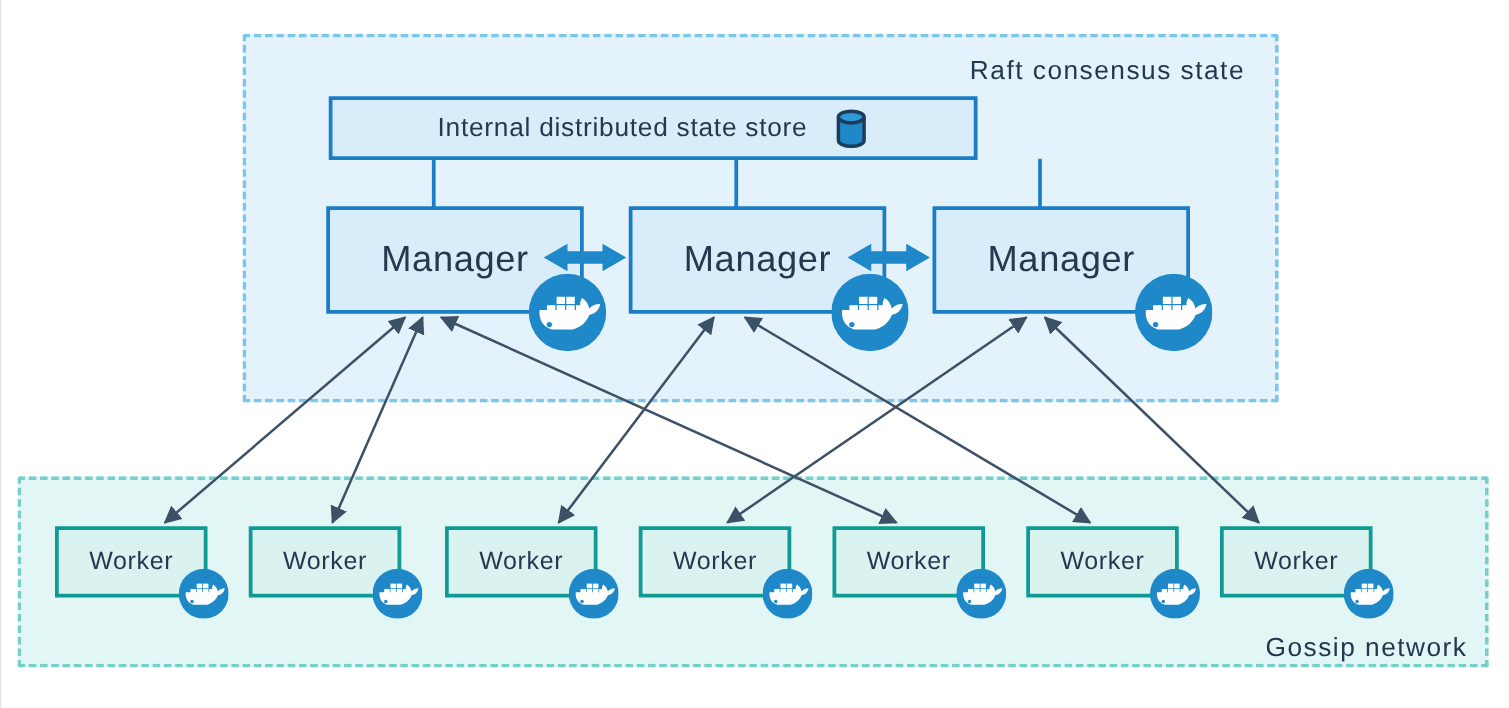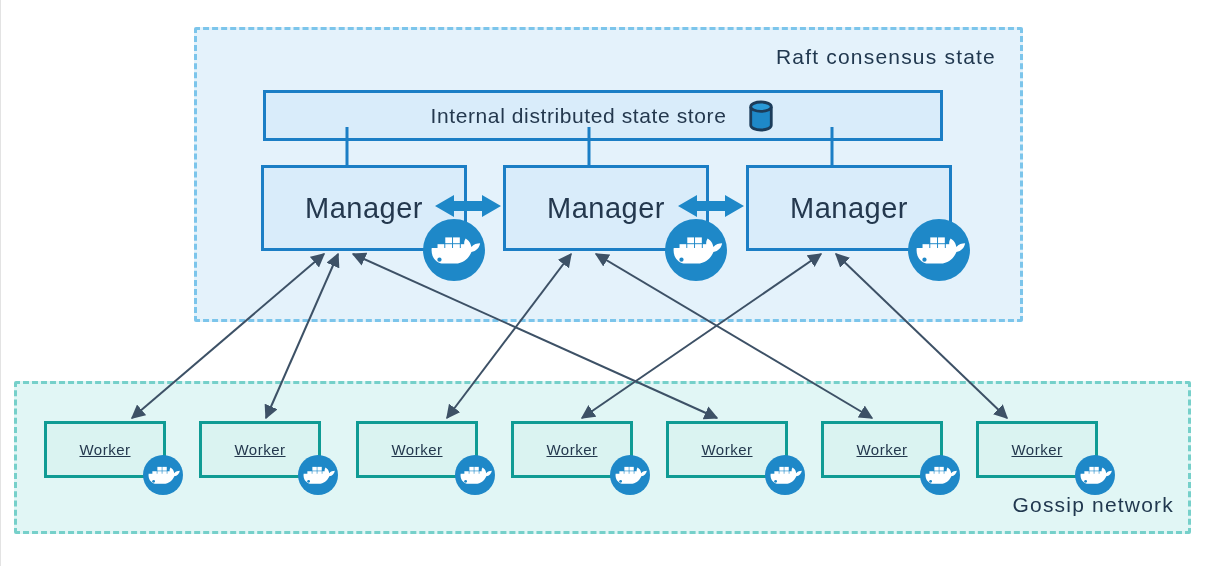--- a/index.html
+++ b/index.html
@@ -17,36 +17,36 @@
   }
   .gossip-group{
     left:13px;top:381px;width:1177px;height:153px;
     background:#e1f6f5;border:3px dashed #76d0ca;
   }
   .group-label{
     position:absolute;font-size:21px;letter-spacing:1.2px;color:#21384f;
     white-space:nowrap;
   }
   .raft-label{top:15px;right:24px;}
-  .gossip-label{bottom:14px;right:14px;text-align:right;}
+  .gossip-label{bottom:0;right:14px;text-align:right;}
   .node{
     position:absolute;box-sizing:border-box;display:flex;
     align-items:center;justify-content:center;z-index:2;
   }
   .blue-box{background:#d9ecfa;border:3px solid #1b7ec5;}
   .teal-box{background:#daf3f1;border:3px solid #0f9b94;}
   .state-store{
-    left:262px;top:77px;width:680px;height:51px;gap:21px;
-    font-size:21px;letter-spacing:0.6px;margin-top:13px;
+    left:262px;top:77px;width:519px;height:51px;gap:21px;
+    font-size:21px;letter-spacing:0.6px;
   }
   .manager{width:206px;height:86px;font-size:29px;letter-spacing:0.5px;}
   .manager-1{left:260px;top:165px;}
   .manager-2{left:502px;top:165px;}
   .manager-3{left:745px;top:165px;}
-  .worker{width:122px;height:57px;top:421px;font-size:15px;letter-spacing:0.5px;text-decoration:underline;}
+  .worker{width:122px;height:57px;top:421px;font-size:20px;letter-spacing:0.5px;}
   .worker-1{left:43px;}  .worker-2{left:198px;} .worker-3{left:355px;}
   .worker-4{left:510px;} .worker-5{left:665px;} .worker-6{left:820px;}
   .worker-7{left:975px;}
   .badge{position:absolute;z-index:6;pointer-events:none;}
   .badge-manager{width:62px;height:62px;right:-21px;bottom:-33px;}
   .badge-worker{width:40px;height:40px;right:-20px;bottom:-20px;}
   .badge svg{display:block;width:100%;height:100%;}
   #overlay{position:absolute;left:0;top:0;z-index:4;pointer-events:none;}
   .db-icon{flex:0 0 auto;}
 </style>

